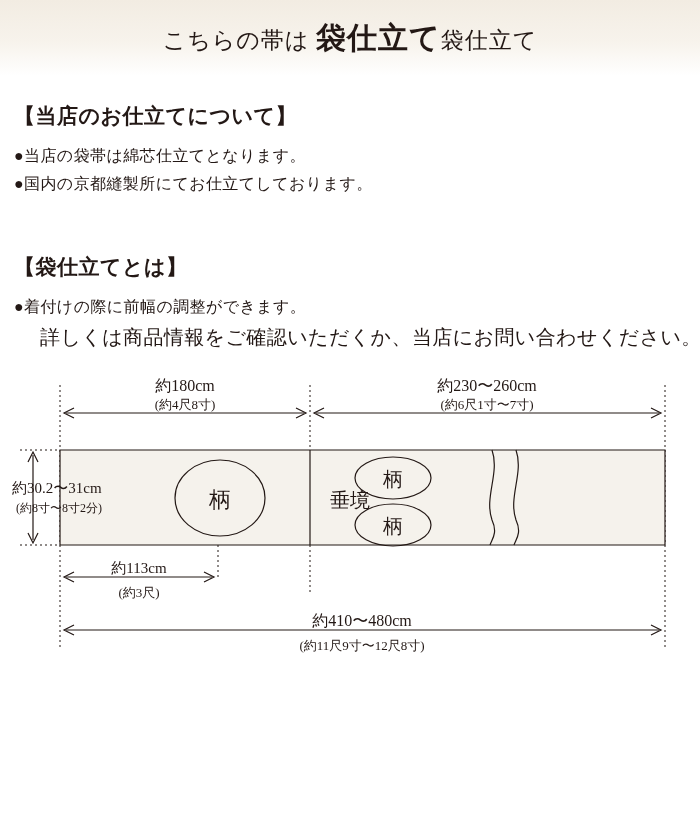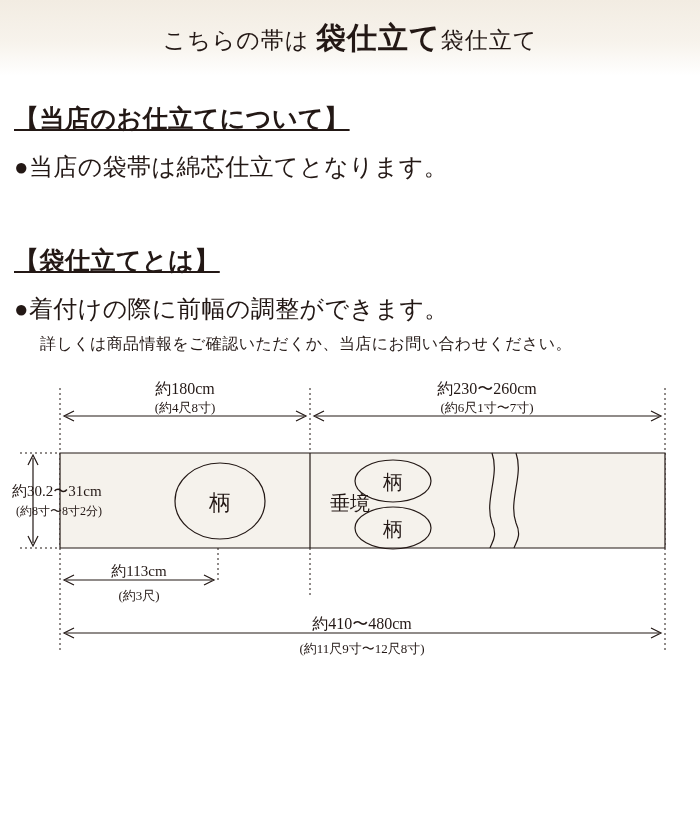--- a/index.html
+++ b/index.html
@@ -36,36 +36,35 @@
     font-size: 30px;
     font-weight: bold;
     letter-spacing: 1px;
   }
 
   
   .content {
     padding: 14px 14px 0 14px;
   }
   .section-heading {
-    font-size: 25px;
+    font-size: 21px;
     font-weight: bold;
     letter-spacing: 0.5px;
     margin: 12px 0 12px 0;
     color: #231815;
-    text-decoration: underline;
   }
   .bullet-line {
-    font-size: 24px;
+    font-size: 16px;
     line-height: 1.72;
     letter-spacing: 0.4px;
     color: #231815;
     white-space: nowrap;
   }
   .indent-line {
-    font-size: 16px;
+    font-size: 20px;
     line-height: 1.6;
     letter-spacing: 0.4px;
     color: #231815;
     white-space: nowrap;
     padding-left: 26px;
   }
   .spacer-lg { height: 44px; }
 
   
   .diagram-wrap {
@@ -88,20 +87,21 @@
 <div class="header">
   <div class="header-title">
     <span>こちらの帯は </span><span class="big">袋仕立て</span><span>袋仕立て</span>
   </div>
 </div>
 
 <div class="content">
 
   <div class="section-heading">【当店のお仕立てについて】</div>
   <div class="bullet-line">●当店の袋帯は綿芯仕立てとなります。</div>
+  <div class="bullet-line">●国内の京都縫製所にてお仕立てしております。</div>
 
   <div class="spacer-lg"></div>
 
   <div class="section-heading">【袋仕立てとは】</div>
   <div class="bullet-line">●着付けの際に前幅の調整ができます。</div>
   <div class="indent-line">詳しくは商品情報をご確認いただくか、当店にお問い合わせください。</div>
 
 </div>
 
 <div class="diagram-wrap">

